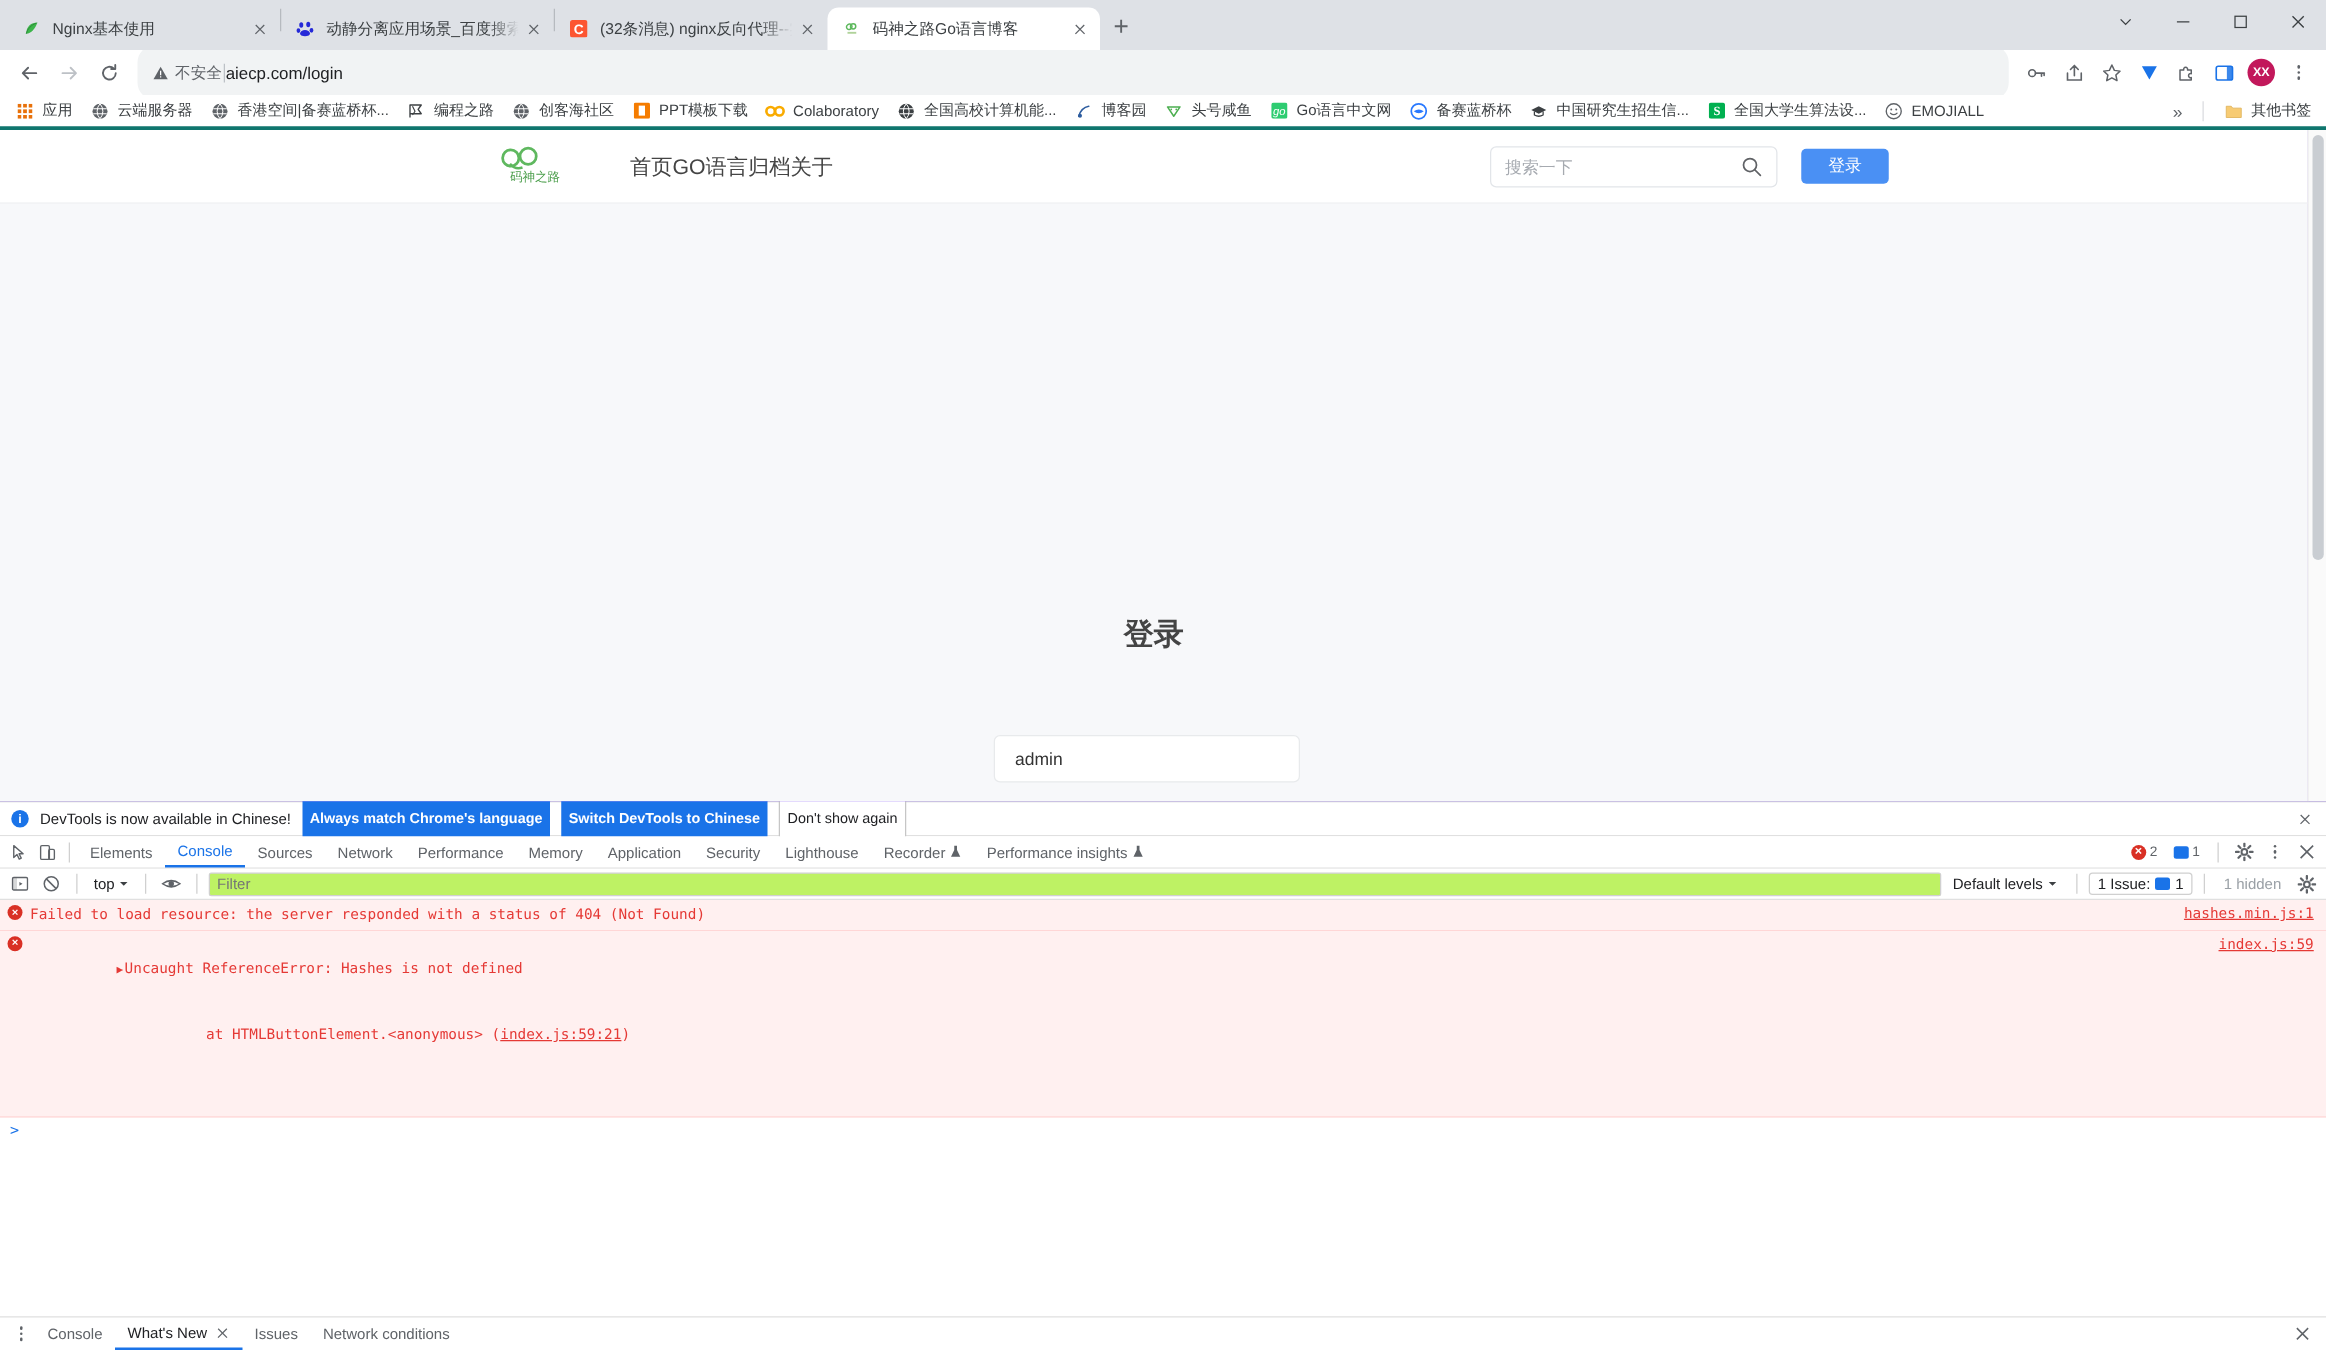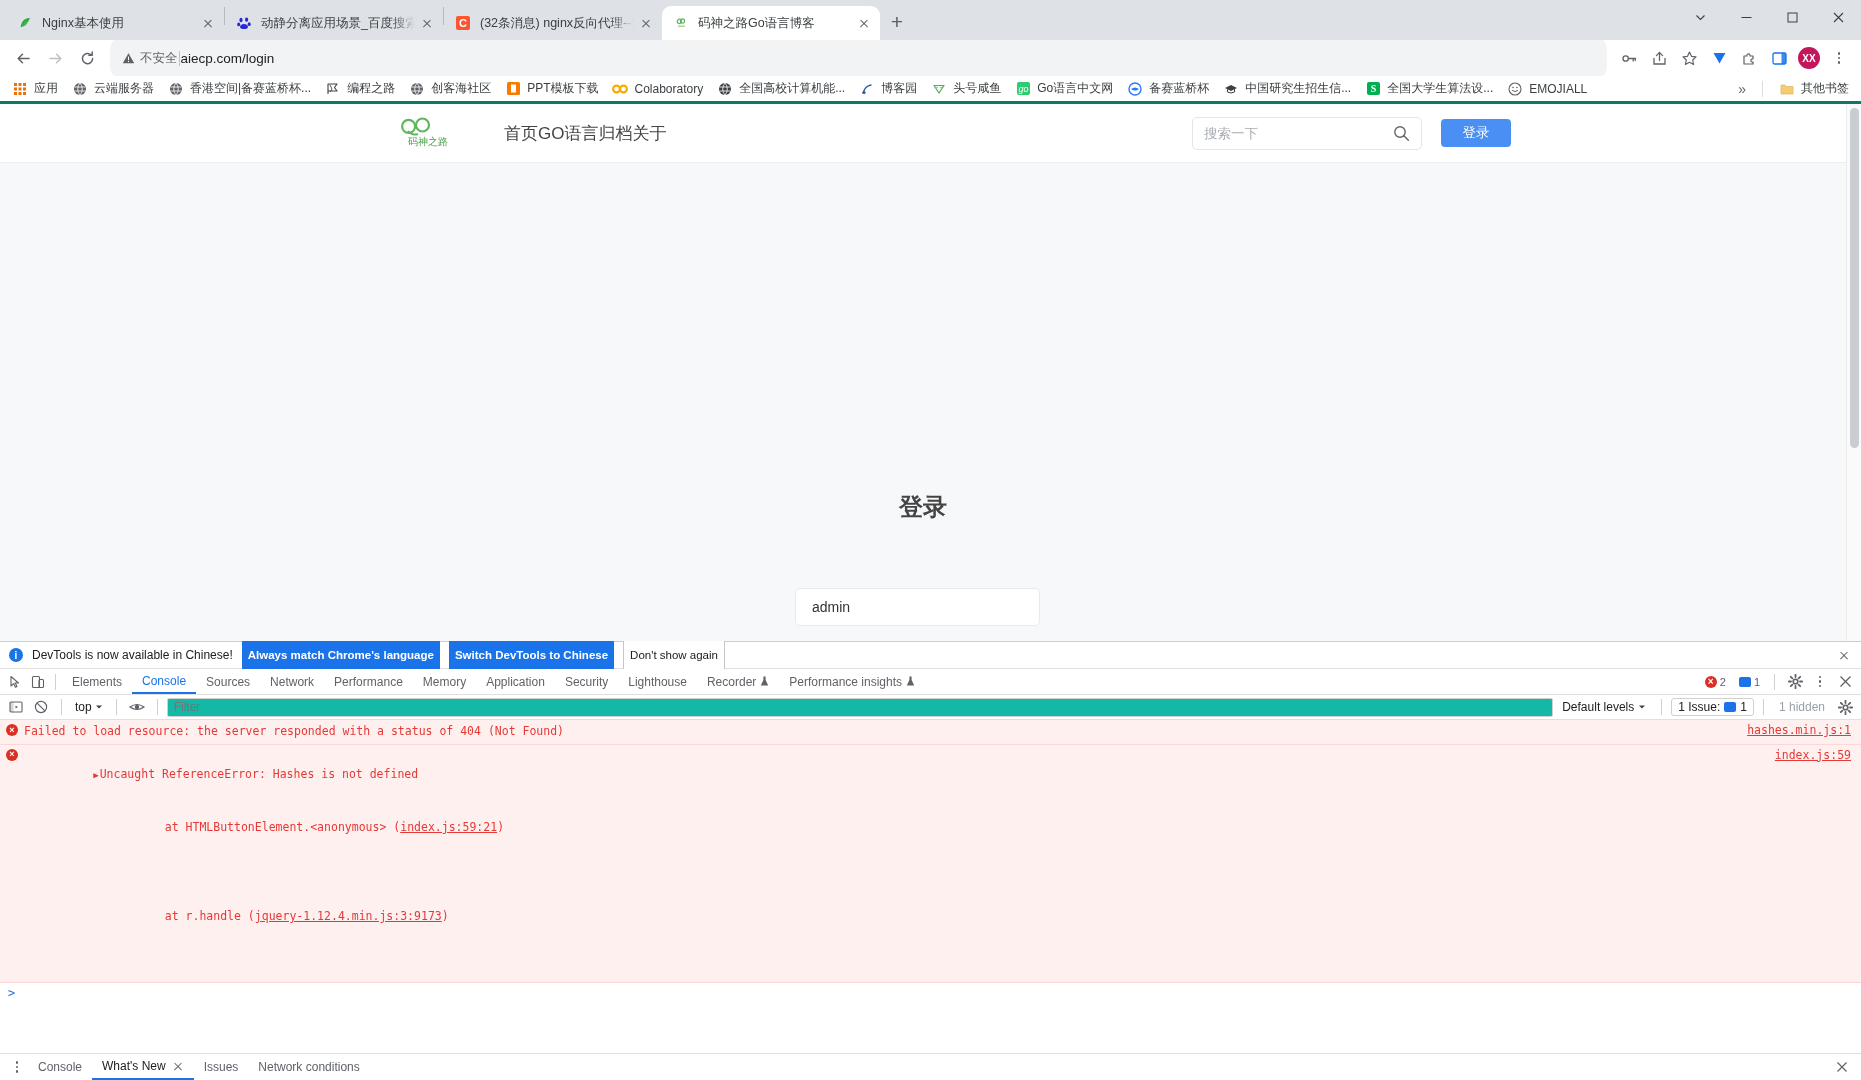--- a/index.html
+++ b/index.html
@@ -154,21 +154,21 @@
   .err-dot { width:12px;height:12px;border-radius:50%;background:#d93025;color:#fff;font-size:10px;
              display:flex;align-items:center;justify-content:center;font-weight:bold; line-height:1;}
   .msg-sq { width:12px;height:10px;border-radius:2px;background:#1a73e8;}
 
   .dt-filterbar {
     height:25px; display:flex; align-items:center; gap:3px; padding: 0 5px;
     border-bottom:1px solid #e0e0e0; background:#fff;
   }
   .ctx-select { font-size:12px; color:#202124; display:flex; align-items:center; gap:3px; padding: 0 4px; cursor:pointer;}
   .filter-input {
-    flex:1; height:19px; border:1px solid #d0d0d0; border-radius:2px; background:#14b8a6;
+    flex:1; height:19px; border:1px solid #d0d0d0; border-radius:2px; background:#bef264;
     padding: 0 6px; font-size:12px; outline:none; font-family:"Liberation Sans", sans-serif; color:#202124;
   }
   .filter-input::placeholder{color:#757575;}
   .levels { font-size:12px; color:#202124; display:flex; align-items:center; gap:4px; padding: 0 6px; cursor:pointer; white-space:nowrap;}
   .issues-btn { display:flex;align-items:center;gap:4px;border:1px solid #d0d0d0;border-radius:3px;padding:1px 6px;font-size:12px;cursor:pointer;white-space:nowrap;}
   .hidden-cnt { font-size:12px; color:#9aa0a6; padding: 0 6px; white-space:nowrap;}
 
   .dt-console { flex:1; overflow:hidden; background:#fff; font-family:"DejaVu Sans Mono", monospace; font-size:11.5px; }
   .log-row {
     display:flex; align-items:flex-start; gap:6px; padding: 3px 8px 3px 6px;
@@ -723,23 +723,20 @@
         <span class="log-src">hashes.min.js:1</span>
       </div>
 
       <div class="log-row">
         <span class="log-ico">×</span>
         <span class="log-body">
           <span class="disclosure">▶</span><span>Uncaught ReferenceError: Hashes is not defined</span>
           <div class="stack">
             <span>    at HTMLButtonElement.&lt;anonymous&gt; (</span><a>index.js:59:21</a><span>)</span>
           </div>
-          <div class="stack">
-            <span>    at r.handle (</span><a>jquery-1.12.4.min.js:3:9173</a><span>)</span>
-          </div>
         </span>
         <span class="log-src">index.js:59</span>
       </div>
 
       <div class="prompt-row">
         <span>&gt;</span>
       </div>
     </div>
 
     <div class="dt-drawer-tabs">

